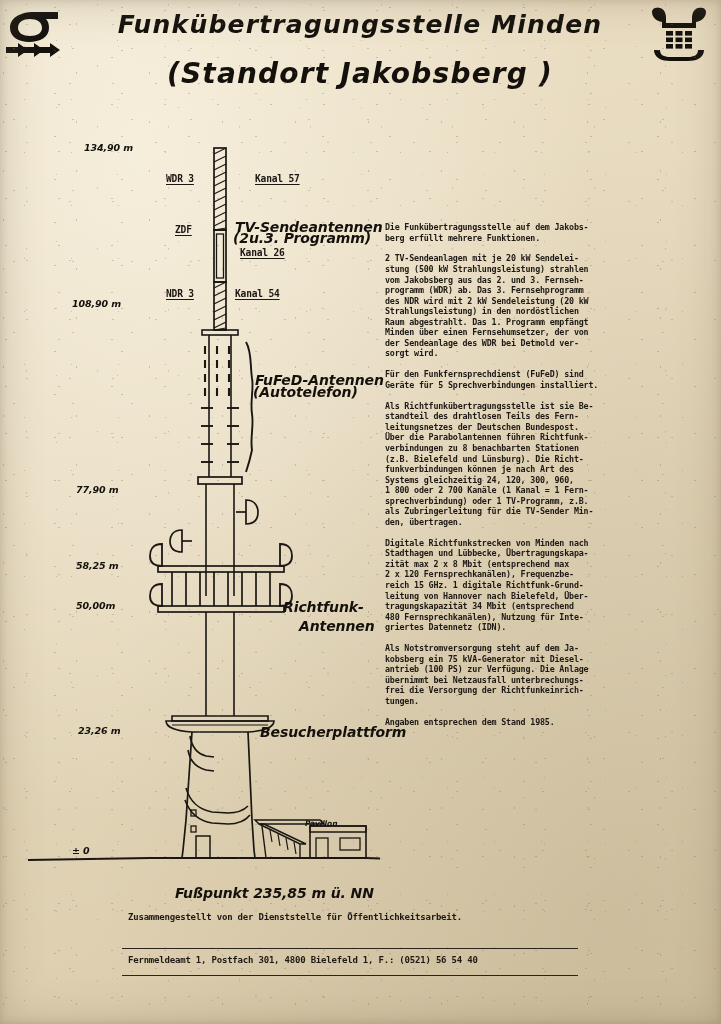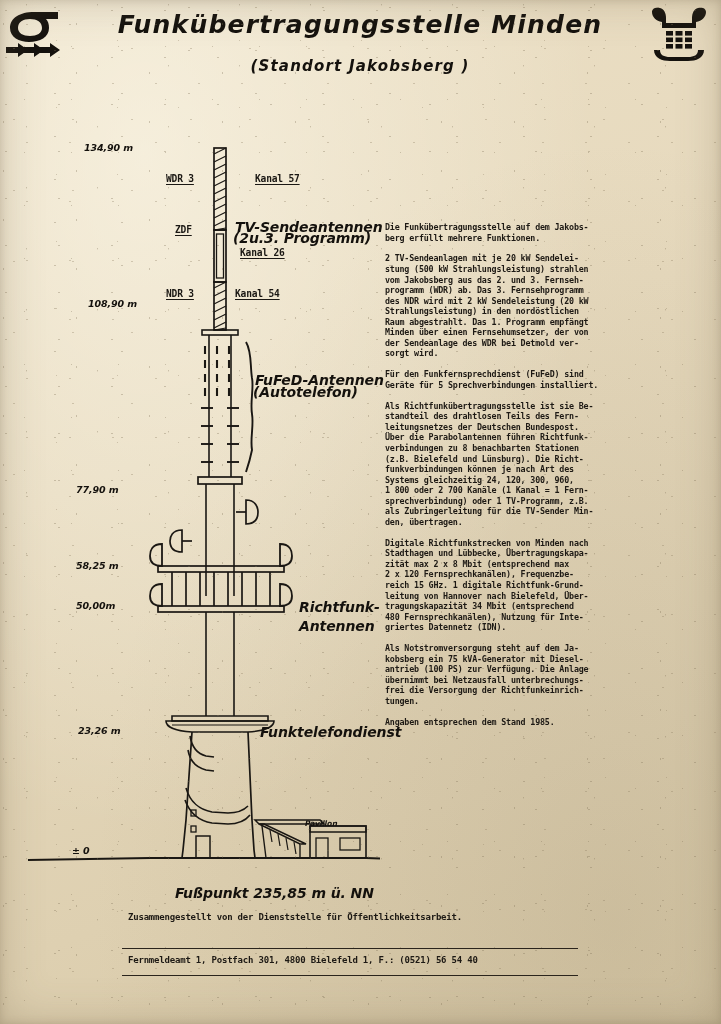--- a/index.html
+++ b/index.html
@@ -49,21 +49,21 @@
     position: absolute; left: 95px; top: 10px; width: 530px; text-align: center;
   }
   .title-main, .title-sub {
     font-family: "DejaVu Sans", sans-serif;
     font-style: italic; font-weight: 700;
     color: #14110d;
     letter-spacing: 1.2px;
     white-space: nowrap;
   }
   .title-main { font-size: 25px; }
-  .title-sub  { font-size: 15px; margin-top: 18px; }
+  .title-sub  { font-size: 28px; margin-top: 18px; }
 
   
   .text-col {
     position: absolute; left: 385px; top: 222px; width: 305px;
     font-family: "DejaVu Sans Mono", monospace;
     font-size: 8.35px;
     line-height: 10.55px;
     font-weight: 700;
     color: #1d1914;
     letter-spacing: -0.18px;
@@ -288,45 +288,45 @@
         <path d="M310 706 L366 706 L366 712 L310 712 Z" stroke-width="1.4"></path>
         <rect x="316" y="718" width="12" height="20" stroke-width="1.3"></rect>
         <rect x="340" y="718" width="20" height="12" stroke-width="1.3"></rect>
 
         <path d="M28 740 L150 738 L182 738 L255 738 L310 738 L366 738 L420 740" stroke-width="2.1"></path>
       </g>
     </svg>
   </div>
 
   <div class="h-label" style="left:84px; top:142px;">134,90 m</div>
-  <div class="h-label" style="left:72px; top:298px;margin-left:16px;">108,90 m</div>
+  <div class="h-label" style="left:72px; top:298px;">108,90 m</div>
   <div class="h-label" style="left:76px; top:484px;">77,90 m</div>
   <div class="h-label" style="left:76px; top:560px;">58,25 m</div>
   <div class="h-label" style="left:76px; top:600px;">50,00m</div>
   <div class="h-label" style="left:78px; top:725px;">23,26 m</div>
   <div class="h-label" style="left:72px; top:845px;">± 0</div>
 
   <div class="d-label" style="left:166px; top:173px;">WDR 3</div>
   <div class="d-label" style="left:235px; top:173px;padding-left:20px;">Kanal 57</div>
 
   <div class="d-label" style="left:175px; top:224px;">ZDF</div>
   <div class="i-label" style="left:235px; top:222px;">TV-Sendeantennen</div>
   <div class="i-label" style="left:233px; top:233px;">(2u.3. Programm)</div>
   <div class="d-label" style="left:240px; top:247px;">Kanal 26</div>
 
   <div class="d-label" style="left:166px; top:288px;">NDR 3</div>
   <div class="d-label" style="left:235px; top:288px;">Kanal 54</div>
 
   <div class="i-label" style="left:255px; top:375px;">FuFeD-Antennen</div>
   <div class="i-label" style="left:253px; top:387px;">(Autotelefon)</div>
 
-  <div class="i-label" style="left:299px; top:602px;text-align:center;">Richtfunk-</div>
+  <div class="i-label" style="left:283px; top:602px;text-align:center;">Richtfunk-</div>
   <div class="i-label" style="left:299px; top:621px;">Antennen</div>
 
-  <div class="i-label" style="left:260px; top:727px;">Funktelefondienst</div>
+  <div class="i-label" style="left:260px; top:727px;">Besucherplattform</div>
 
   <div class="i-label" style="left:305px; top:818px; font-size:7.5px;">Pavillon</div>
 
   <div class="i-label" style="left:155px; top:888px;margin-left:20px;">Fußpunkt 235,85 m ü. NN</div>
 
   <div class="text-col">
     <p class="para">Die Funkübertragungsstelle auf dem Jakobs-
 berg erfüllt mehrere Funktionen.</p>
     <p class="para">2 TV-Sendeanlagen mit je 20 kW Sendelei-
 stung (500 kW Strahlungsleistung) strahlen

